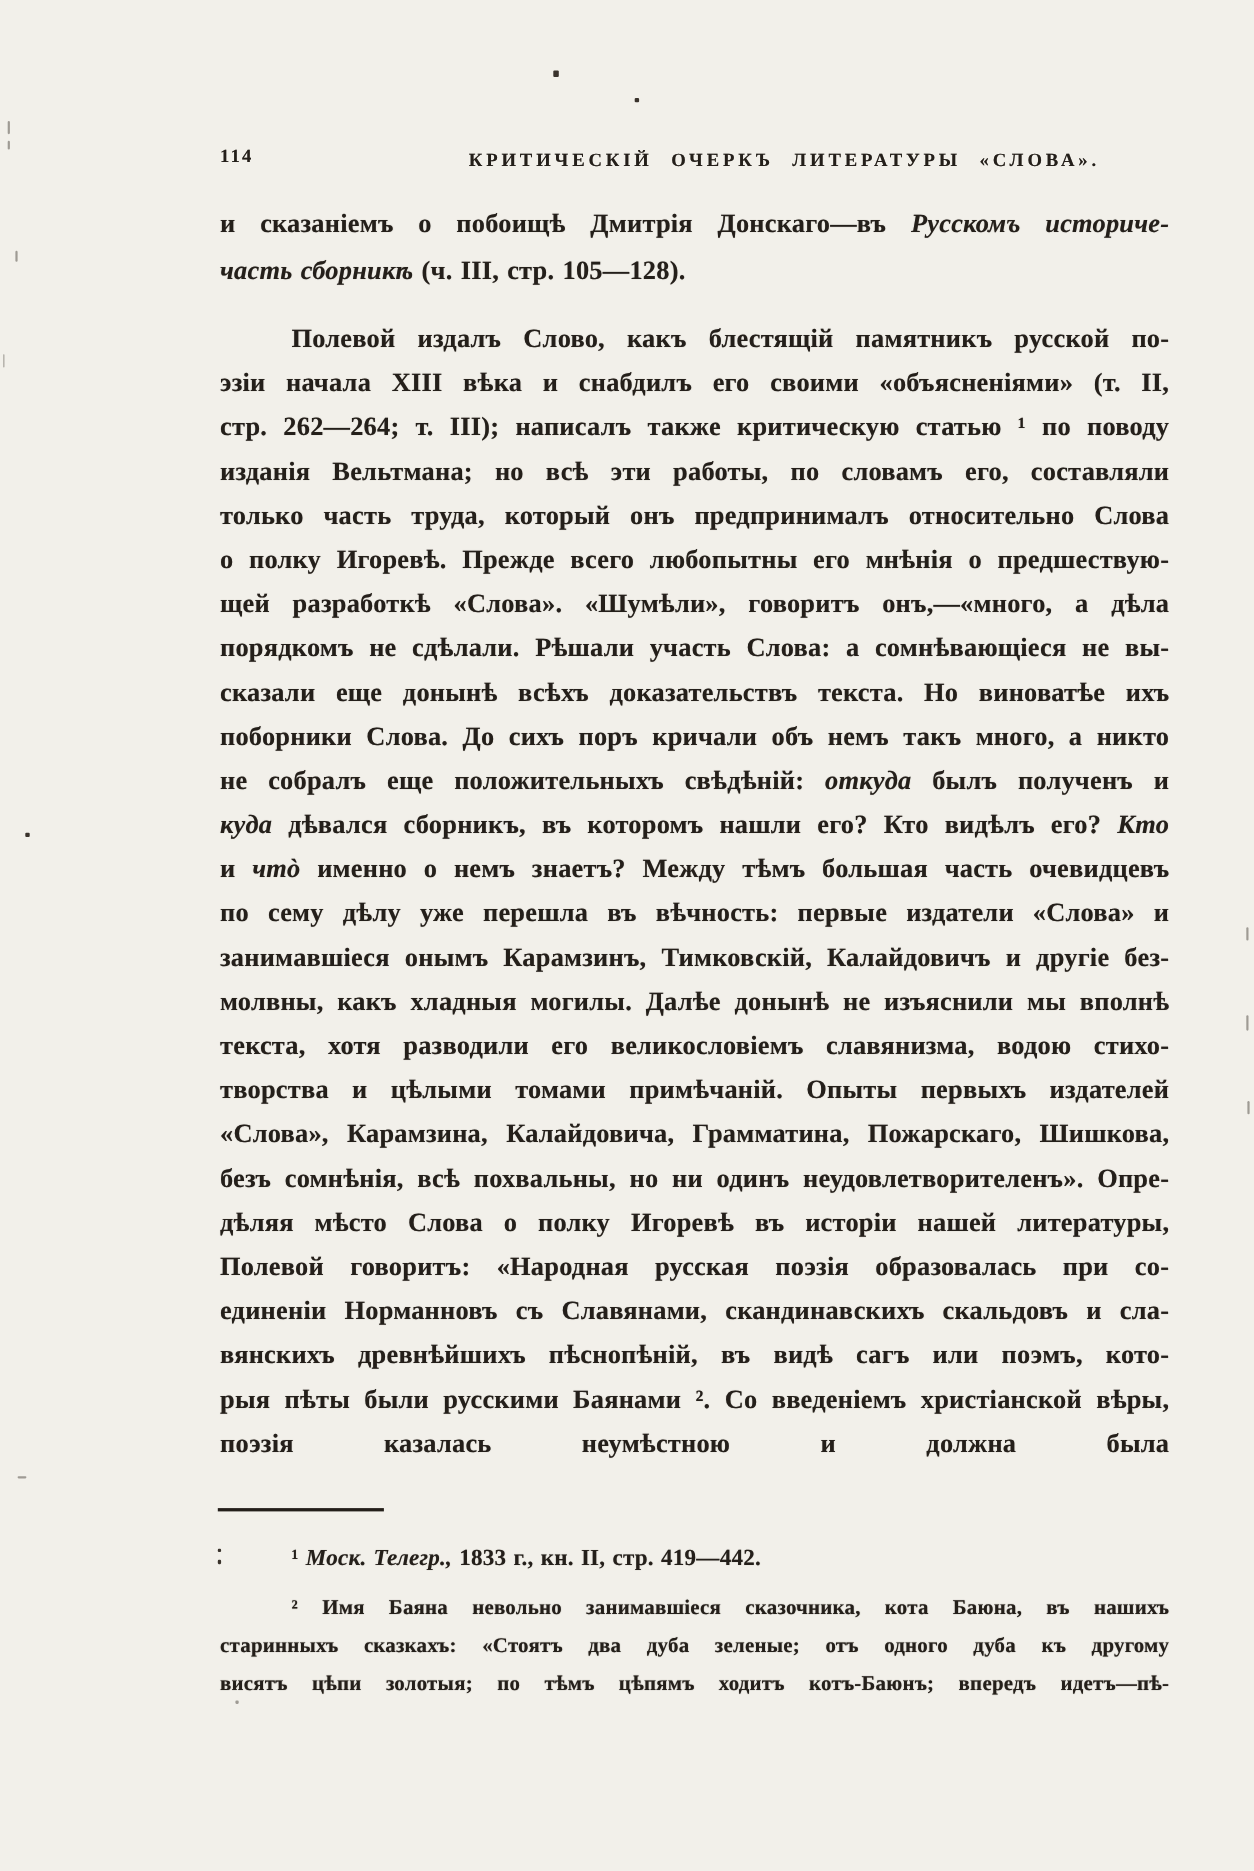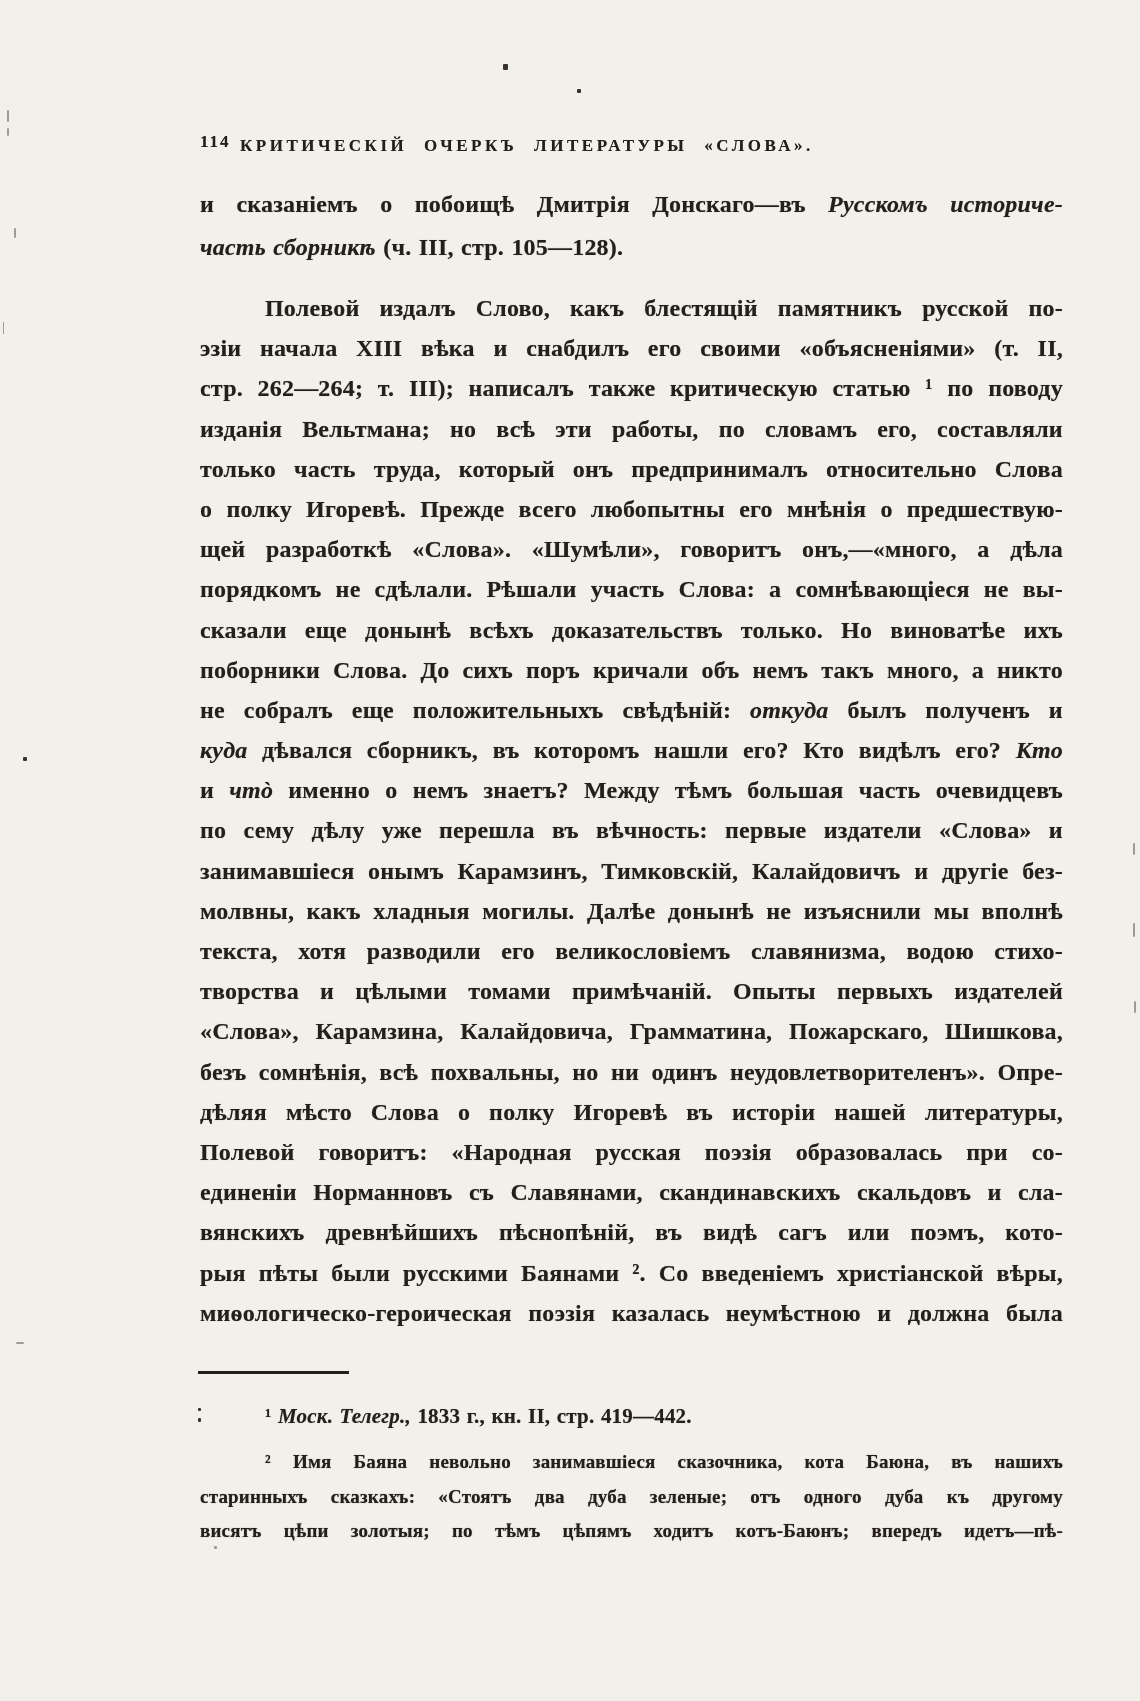--- a/index.html
+++ b/index.html
@@ -13,21 +13,21 @@
   }
   .abs{position:absolute;}
   
   #page-number{
     left:200px;top:132px;
     font-size:17px;font-weight:700;letter-spacing:2px;
     text-shadow:0 0 .6px rgba(40,32,25,.55);
   }
   #running-title{
     left:240px;top:136px;width:760px;
-    text-align:left;
+    text-align:right;
     font-size:17px;font-weight:700;
     letter-spacing:3.5px;word-spacing:9px;
     text-shadow:0 0 .6px rgba(40,32,25,.55);
   }
   
   #body-lines{left:200px;top:191px;width:863px;}
   .bl{
     display:flex;align-items:baseline;
     font-size:24px;font-weight:700;
     letter-spacing:.2px;
@@ -63,38 +63,38 @@
     <div class="bl just"><span class="w">и</span><span class="w">сказаніемъ</span><span class="w">о</span><span class="w">побоищѣ</span><span class="w">Дмитрія</span><span class="w">Донскаго—въ</span><em class="w">Русскомъ</em><em class="w">историче-</em></div>
     <div class="bl last"><em class="w">часть</em><em class="w">сборникѣ</em><span class="w">(ч.</span><span class="w">III,</span><span class="w">стр.</span><span class="w">105—128).</span></div>
     <div class="bl just ind"><span class="w">Полевой</span><span class="w">издалъ</span><span class="w">Слово,</span><span class="w">какъ</span><span class="w">блестящій</span><span class="w">памятникъ</span><span class="w">русской</span><span class="w">по-</span></div>
     <div class="bl just"><span class="w">эзіи</span><span class="w">начала</span><span class="w">XIII</span><span class="w">вѣка</span><span class="w">и</span><span class="w">снабдилъ</span><span class="w">его</span><span class="w">своими</span><span class="w">«объясненіями»</span><span class="w">(т.</span><span class="w">II,</span></div>
     <div class="bl just"><span class="w">стр.</span><span class="w">262—264;</span><span class="w">т.</span><span class="w">III);</span><span class="w">написалъ</span><span class="w">также</span><span class="w">критическую</span><span class="w">статью</span><span class="w">¹</span><span class="w">по</span><span class="w">поводу</span></div>
     <div class="bl just"><span class="w">изданія</span><span class="w">Вельтмана;</span><span class="w">но</span><span class="w">всѣ</span><span class="w">эти</span><span class="w">работы,</span><span class="w">по</span><span class="w">словамъ</span><span class="w">его,</span><span class="w">составляли</span></div>
     <div class="bl just"><span class="w">только</span><span class="w">часть</span><span class="w">труда,</span><span class="w">который</span><span class="w">онъ</span><span class="w">предпринималъ</span><span class="w">относительно</span><span class="w">Слова</span></div>
     <div class="bl just"><span class="w">о</span><span class="w">полку</span><span class="w">Игоревѣ.</span><span class="w">Прежде</span><span class="w">всего</span><span class="w">любопытны</span><span class="w">его</span><span class="w">мнѣнія</span><span class="w">о</span><span class="w">предшествую-</span></div>
     <div class="bl just"><span class="w">щей</span><span class="w">разработкѣ</span><span class="w">«Слова».</span><span class="w">«Шумѣли»,</span><span class="w">говоритъ</span><span class="w">онъ,—«много,</span><span class="w">а</span><span class="w">дѣла</span></div>
     <div class="bl just"><span class="w">порядкомъ</span><span class="w">не</span><span class="w">сдѣлали.</span><span class="w">Рѣшали</span><span class="w">участь</span><span class="w">Слова:</span><span class="w">а</span><span class="w">сомнѣвающіеся</span><span class="w">не</span><span class="w">вы-</span></div>
-    <div class="bl just"><span class="w">сказали</span><span class="w">еще</span><span class="w">донынѣ</span><span class="w">всѣхъ</span><span class="w">доказательствъ</span><span class="w">только.</span><span class="w">Но</span><span class="w">виноватѣе</span><span class="w">ихъ</span></div>
+    <div class="bl just"><span class="w">сказали</span><span class="w">еще</span><span class="w">донынѣ</span><span class="w">всѣхъ</span><span class="w">доказательствъ</span><span class="w">текста.</span><span class="w">Но</span><span class="w">виноватѣе</span><span class="w">ихъ</span></div>
     <div class="bl just"><span class="w">поборники</span><span class="w">Слова.</span><span class="w">До</span><span class="w">сихъ</span><span class="w">поръ</span><span class="w">кричали</span><span class="w">объ</span><span class="w">немъ</span><span class="w">такъ</span><span class="w">много,</span><span class="w">а</span><span class="w">никто</span></div>
     <div class="bl just"><span class="w">не</span><span class="w">собралъ</span><span class="w">еще</span><span class="w">положительныхъ</span><span class="w">свѣдѣній:</span><em class="w">откуда</em><span class="w">былъ</span><span class="w">полученъ</span><span class="w">и</span></div>
     <div class="bl just"><em class="w">куда</em><span class="w">дѣвался</span><span class="w">сборникъ,</span><span class="w">въ</span><span class="w">которомъ</span><span class="w">нашли</span><span class="w">его?</span><span class="w">Кто</span><span class="w">видѣлъ</span><span class="w">его?</span><em class="w">Кто</em></div>
     <div class="bl just"><span class="w">и</span><em class="w">чтò</em><span class="w">именно</span><span class="w">о</span><span class="w">немъ</span><span class="w">знаетъ?</span><span class="w">Между</span><span class="w">тѣмъ</span><span class="w">большая</span><span class="w">часть</span><span class="w">очевидцевъ</span></div>
     <div class="bl just"><span class="w">по</span><span class="w">сему</span><span class="w">дѣлу</span><span class="w">уже</span><span class="w">перешла</span><span class="w">въ</span><span class="w">вѣчность:</span><span class="w">первые</span><span class="w">издатели</span><span class="w">«Слова»</span><span class="w">и</span></div>
     <div class="bl just"><span class="w">занимавшіеся</span><span class="w">онымъ</span><span class="w">Карамзинъ,</span><span class="w">Тимковскій,</span><span class="w">Калайдовичъ</span><span class="w">и</span><span class="w">другіе</span><span class="w">без-</span></div>
     <div class="bl just"><span class="w">молвны,</span><span class="w">какъ</span><span class="w">хладныя</span><span class="w">могилы.</span><span class="w">Далѣе</span><span class="w">донынѣ</span><span class="w">не</span><span class="w">изъяснили</span><span class="w">мы</span><span class="w">вполнѣ</span></div>
     <div class="bl just"><span class="w">текста,</span><span class="w">хотя</span><span class="w">разводили</span><span class="w">его</span><span class="w">великословіемъ</span><span class="w">славянизма,</span><span class="w">водою</span><span class="w">стихо-</span></div>
     <div class="bl just"><span class="w">творства</span><span class="w">и</span><span class="w">цѣлыми</span><span class="w">томами</span><span class="w">примѣчаній.</span><span class="w">Опыты</span><span class="w">первыхъ</span><span class="w">издателей</span></div>
     <div class="bl just"><span class="w">«Слова»,</span><span class="w">Карамзина,</span><span class="w">Калайдовича,</span><span class="w">Грамматина,</span><span class="w">Пожарскаго,</span><span class="w">Шишкова,</span></div>
     <div class="bl just"><span class="w">безъ</span><span class="w">сомнѣнія,</span><span class="w">всѣ</span><span class="w">похвальны,</span><span class="w">но</span><span class="w">ни</span><span class="w">одинъ</span><span class="w">неудовлетворителенъ».</span><span class="w">Опре-</span></div>
     <div class="bl just"><span class="w">дѣляя</span><span class="w">мѣсто</span><span class="w">Слова</span><span class="w">о</span><span class="w">полку</span><span class="w">Игоревѣ</span><span class="w">въ</span><span class="w">исторіи</span><span class="w">нашей</span><span class="w">литературы,</span></div>
     <div class="bl just"><span class="w">Полевой</span><span class="w">говоритъ:</span><span class="w">«Народная</span><span class="w">русская</span><span class="w">поэзія</span><span class="w">образовалась</span><span class="w">при</span><span class="w">со-</span></div>
     <div class="bl just"><span class="w">единеніи</span><span class="w">Норманновъ</span><span class="w">съ</span><span class="w">Славянами,</span><span class="w">скандинавскихъ</span><span class="w">скальдовъ</span><span class="w">и</span><span class="w">сла-</span></div>
     <div class="bl just"><span class="w">вянскихъ</span><span class="w">древнѣйшихъ</span><span class="w">пѣснопѣній,</span><span class="w">въ</span><span class="w">видѣ</span><span class="w">сагъ</span><span class="w">или</span><span class="w">поэмъ,</span><span class="w">кото-</span></div>
     <div class="bl just"><span class="w">рыя</span><span class="w">пѣты</span><span class="w">были</span><span class="w">русскими</span><span class="w">Баянами</span><span class="w">².</span><span class="w">Со</span><span class="w">введеніемъ</span><span class="w">христіанской</span><span class="w">вѣры,</span></div>
-    <div class="bl just"><span class="w">миѳологическо-героическая</span><span class="w">поэзія</span><span class="w">казалась</span><span class="w">неумѣстною</span><span class="w">и</span><span class="w">должна</span><span class="w">была</span></div>
+    <div class="bl just"><span class="w">поэзія</span><span class="w">казалась</span><span class="w">неумѣстною</span><span class="w">и</span><span class="w">должна</span><span class="w">была</span></div>
   </div>
 
 <div class="abs" id="fn-rule"></div>
 
 <div class="abs" id="fn1">
     <div class="bl last ind"><span class="w">¹</span><em class="w">Моск.</em><em class="w">Телегр.,</em><span class="w">1833</span><span class="w">г.,</span><span class="w">кн.</span><span class="w">II,</span><span class="w">стр.</span><span class="w">419—442.</span></div>
   </div>
 <div class="abs" id="fn2">
     <div class="bl just ind"><span class="w">²</span><span class="w">Имя</span><span class="w">Баяна</span><span class="w">невольно</span><span class="w">занимавшіеся</span><span class="w">сказочника,</span><span class="w">кота</span><span class="w">Баюна,</span><span class="w">въ</span><span class="w">нашихъ</span></div>
     <div class="bl just"><span class="w">старинныхъ</span><span class="w">сказкахъ:</span><span class="w">«Стоятъ</span><span class="w">два</span><span class="w">дуба</span><span class="w">зеленые;</span><span class="w">отъ</span><span class="w">одного</span><span class="w">дуба</span><span class="w">къ</span><span class="w">другому</span></div>

